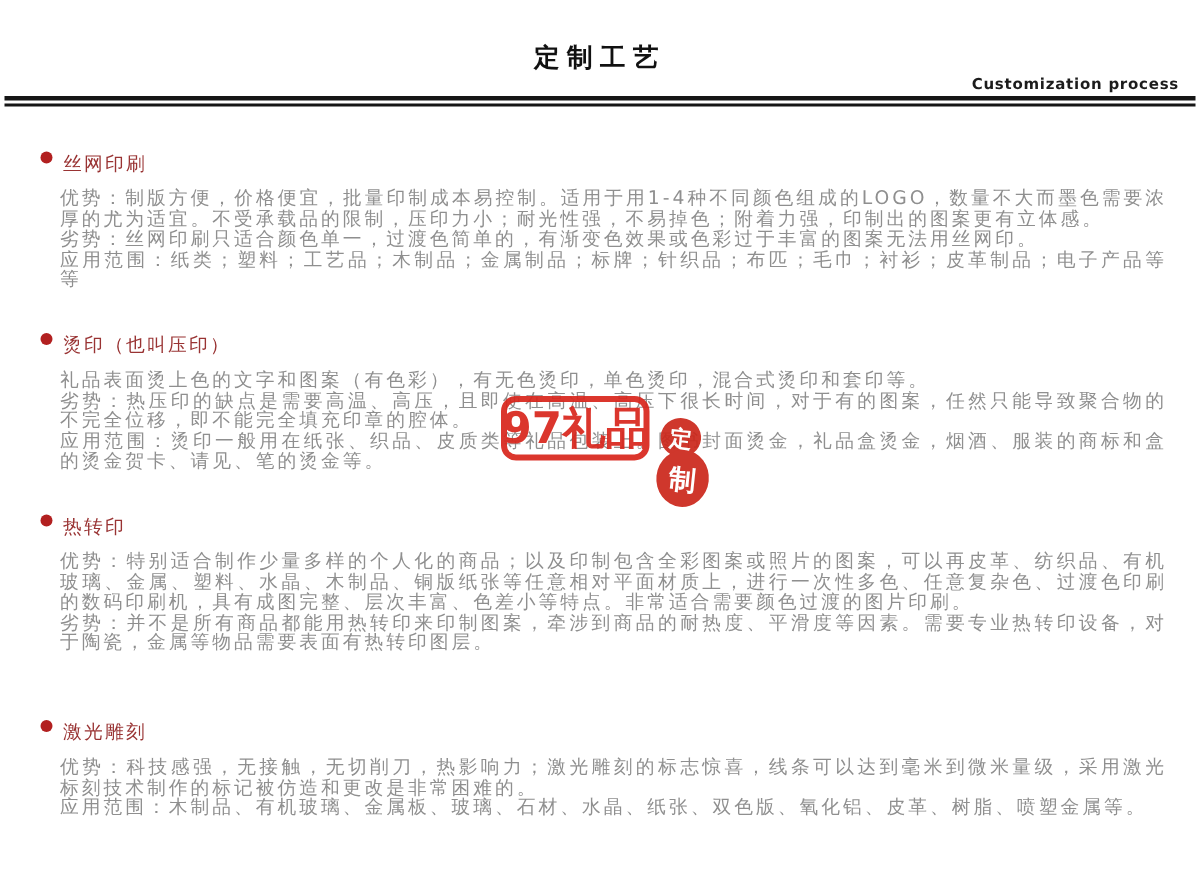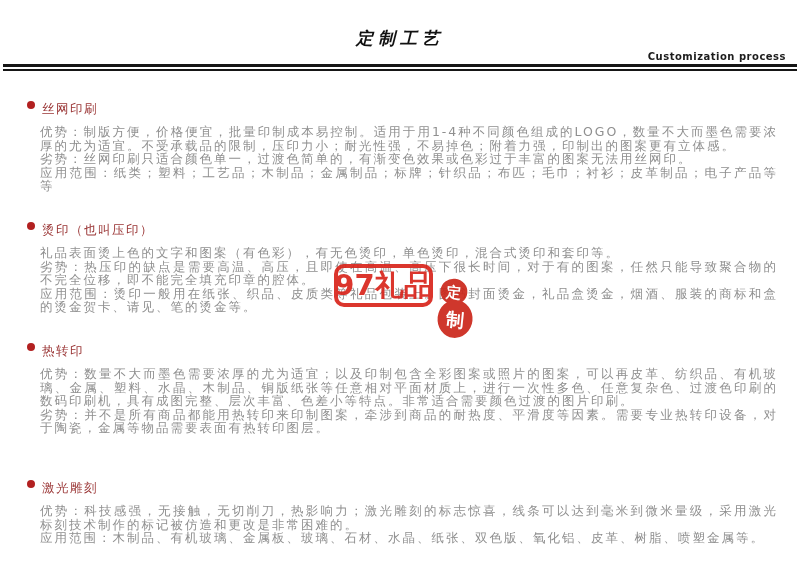--- a/index.html
+++ b/index.html
@@ -12,21 +12,20 @@
     font-family:"DejaVu Sans","Liberation Sans",sans-serif;
   }
   
   .header { padding-top:27px; }
   .page-title {
     text-align:center;
     font-size:17px;
     font-weight:bold;
     letter-spacing:5px;
     color:#111111;
-    font-style:italic;
   }
   .page-subtitle {
     text-align:right;
     padding-right:14px;
     margin-top:1px;
     font-size:10px;
     font-weight:bold;
     color:#1c1c1c;
     letter-spacing:0.5px;
     margin-left:38px;
@@ -119,21 +118,21 @@
         <p>应用范围：烫印一般用在纸张、织品、皮质类等礼品包装上。图书封面烫金，礼品盒烫金，烟酒、服装的商标和盒的烫金贺卡、请见、笔的烫金等。</p>
       </div>
     </div>
 
     <div class="section">
       <div class="sec-header">
         <span class="bullet"></span>
         <span class="sec-title">热转印</span>
       </div>
       <div class="sec-body">
-        <p>优势：数量不大而墨色需要浓厚的尤为适宜；以及印制包含全彩图案或照片的图案，可以再皮革、纺织品、有机玻璃、金属、塑料、水晶、木制品、铜版纸张等任意相对平面材质上，进行一次性多色、任意复杂色、过渡色印刷的数码印刷机，具有成图完整、层次丰富、色差小等特点。非常适合需要颜色过渡的图片印刷。</p>
+        <p>优势：特别适合制作少量多样的个人化的商品；以及印制包含全彩图案或照片的图案，可以再皮革、纺织品、有机玻璃、金属、塑料、水晶、木制品、铜版纸张等任意相对平面材质上，进行一次性多色、任意复杂色、过渡色印刷的数码印刷机，具有成图完整、层次丰富、色差小等特点。非常适合需要颜色过渡的图片印刷。</p>
         <p>劣势：并不是所有商品都能用热转印来印制图案，牵涉到商品的耐热度、平滑度等因素。需要专业热转印设备，对于陶瓷，金属等物品需要表面有热转印图层。</p>
       </div>
     </div>
 
     <div class="section">
       <div class="sec-header">
         <span class="bullet"></span>
         <span class="sec-title">激光雕刻</span>
       </div>
       <div class="sec-body">

